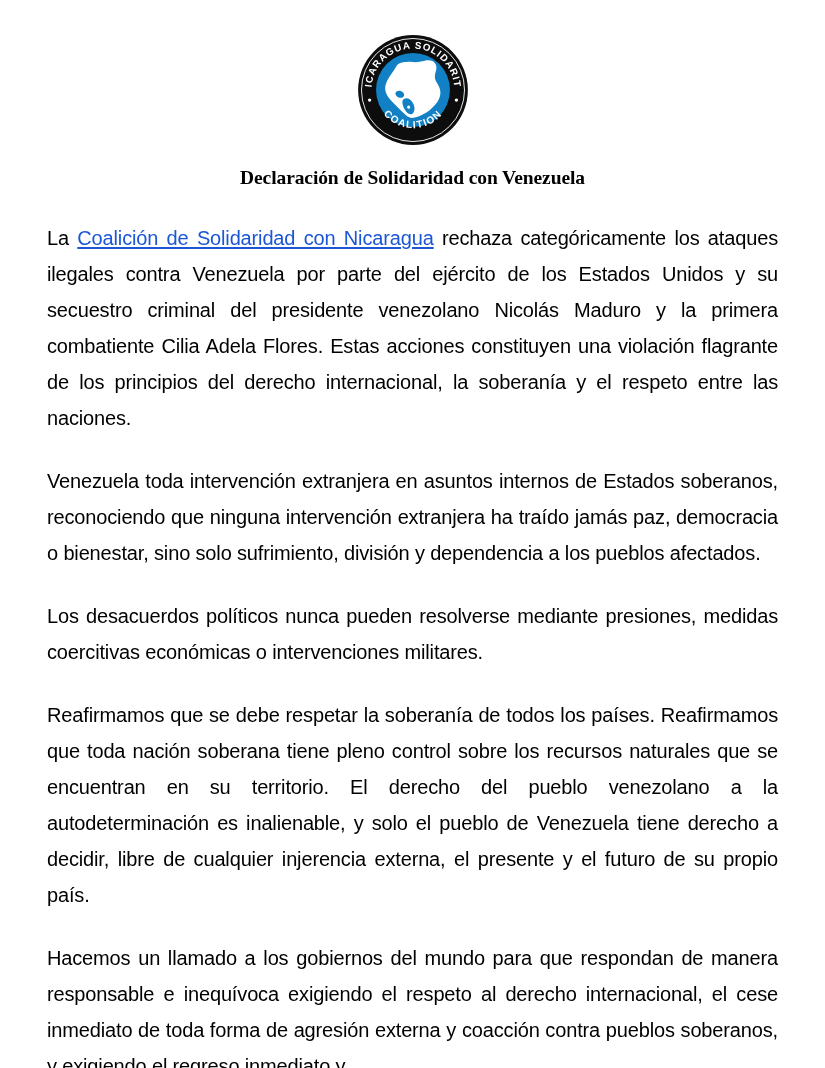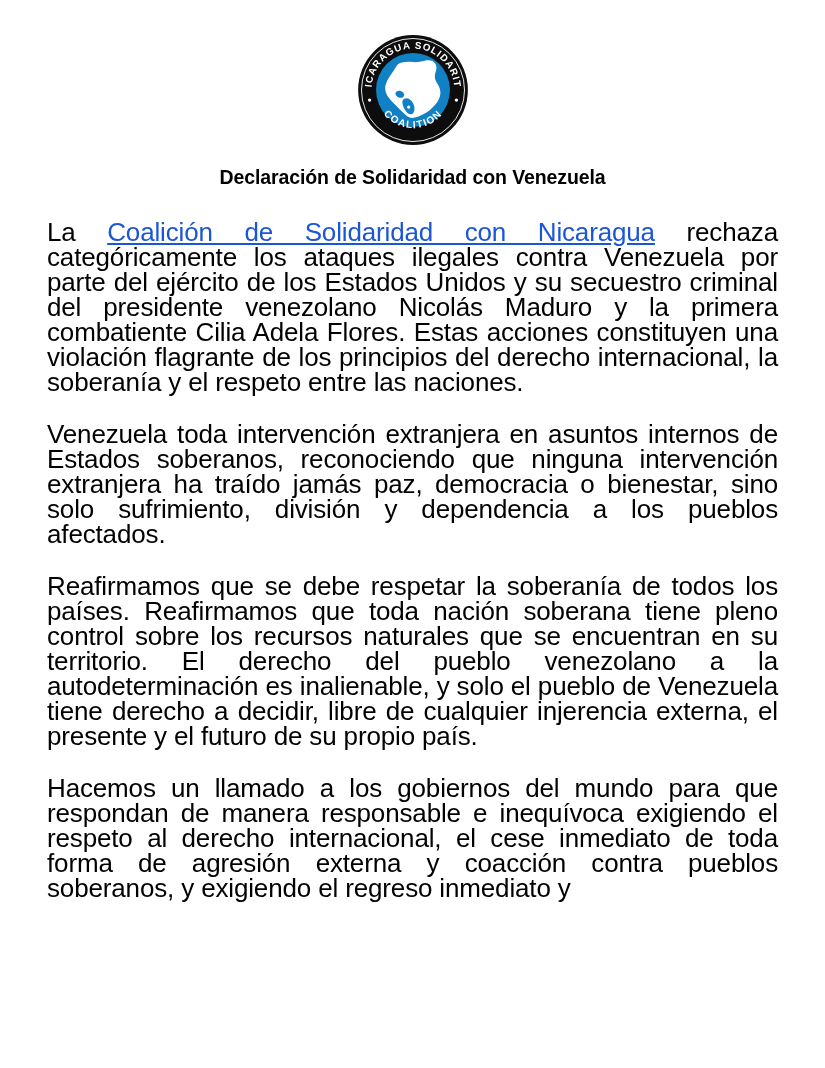--- a/index.html
+++ b/index.html
@@ -42,30 +42,31 @@
 
   
   .doc-title {
     margin: 20px 0 0 0;
     text-align: center;
     font-size: 19.5px;
     font-weight: bold;
     letter-spacing: -0.1px;
     color: #000000;
     line-height: 1.2;
+    font-family: Liberation Serif, serif;
   }
 
   
   .body-copy {
     margin-top: 31px;
   }
   .para {
     margin: 0 0 27px 0;
-    font-size: 26px;
-    line-height: 25px;
+    font-size: 20px;
+    line-height: 36px;
     text-align: justify;
     text-justify: inter-word;
     color: #000000;
     letter-spacing: -0.15px;
   }
   .para:last-child {
     margin-bottom: 12px;
   }
   .doc-link {
     color: #1a56d6;
@@ -117,20 +118,21 @@
   </div>
 
   <h1 class="doc-title">Declaración de Solidaridad con Venezuela</h1>
 
   <div class="body-copy">
 
     <p class="para"><span>La </span><a class="doc-link" href="#">Coalición de Solidaridad con Nicaragua</a><span> rechaza categóricamente los ataques ilegales contra Venezuela por parte del ejército de los Estados Unidos y su secuestro criminal del presidente venezolano Nicolás Maduro y la primera combatiente Cilia Adela Flores. Estas acciones constituyen una violación flagrante de los principios del derecho internacional, la soberanía y el respeto entre las naciones.</span></p>
 
     <p class="para">Venezuela toda intervención extranjera en asuntos internos de Estados soberanos, reconociendo que ninguna intervención extranjera ha traído jamás paz, democracia o bienestar, sino solo sufrimiento, división y dependencia a los pueblos afectados.</p>
 
+    <p class="para">Los desacuerdos políticos nunca pueden resolverse mediante presiones, medidas coercitivas económicas o intervenciones militares.</p>
 
     <p class="para">Reafirmamos que se debe respetar la soberanía de todos los países. Reafirmamos que toda nación soberana tiene pleno control sobre los recursos naturales que se encuentran en su territorio. El derecho del pueblo venezolano a la autodeterminación es inalienable, y solo el pueblo de Venezuela tiene derecho a decidir, libre de cualquier injerencia externa, el presente y el futuro de su propio país.</p>
 
     <p class="para">Hacemos un llamado a los gobiernos del mundo para que respondan de manera responsable e inequívoca exigiendo el respeto al derecho internacional, el cese inmediato de toda forma de agresión externa y coacción contra pueblos soberanos, y exigiendo el regreso inmediato y</p>
 
   </div>
 
 </div>
 
 </body></html>

